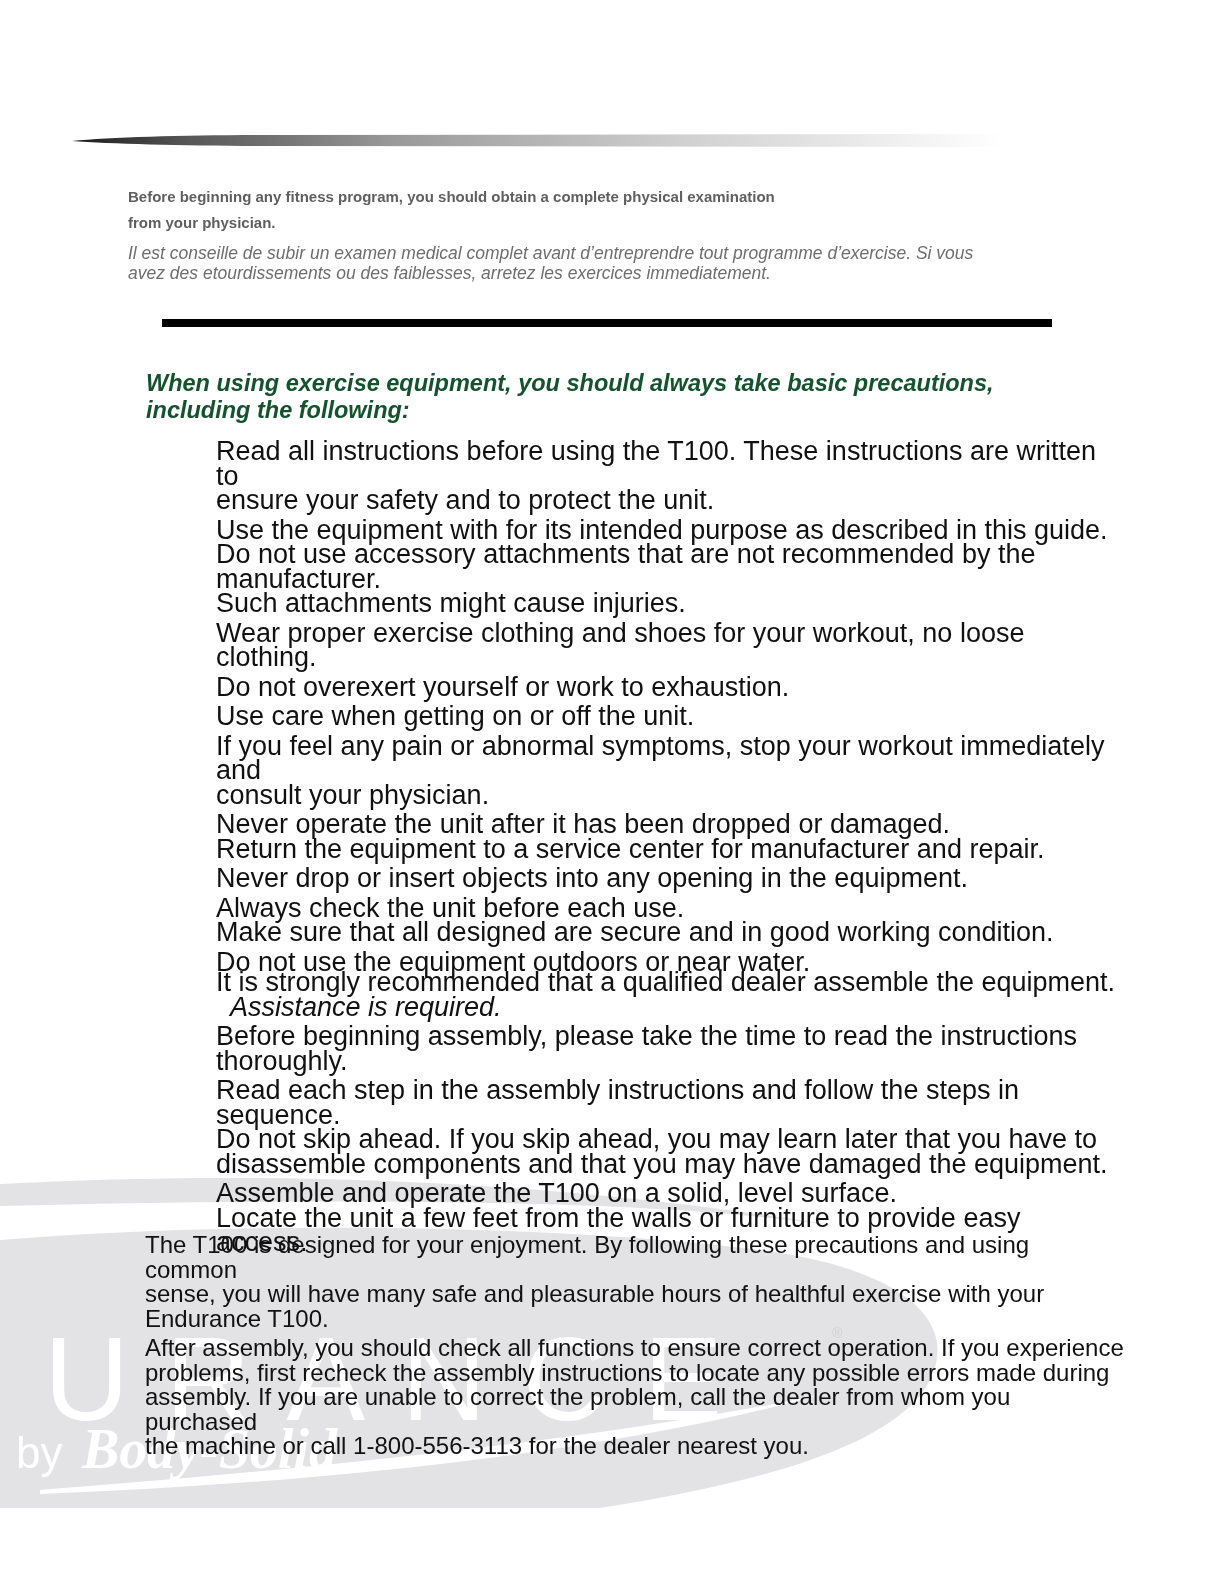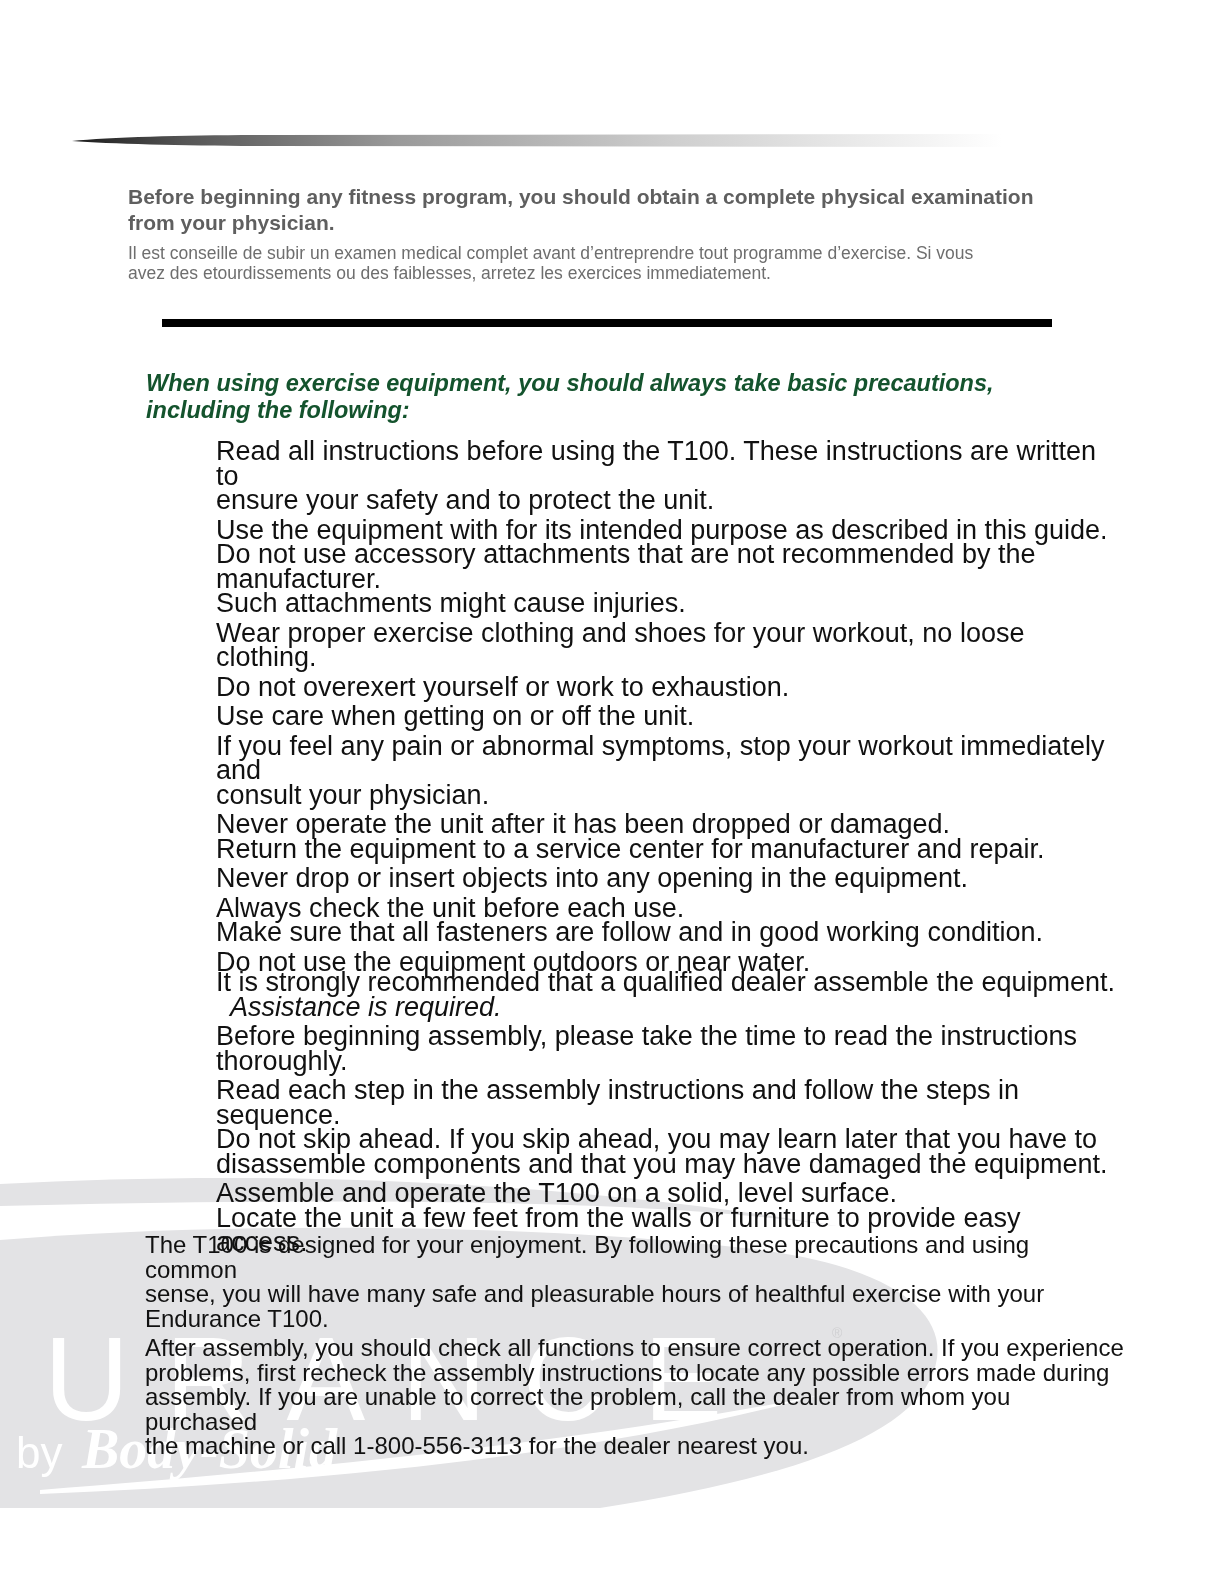--- a/index.html
+++ b/index.html
@@ -59,30 +59,31 @@
       top: 134px;
       width: 930px;
       height: 14px;
     }
     .intro-bold {
       position: absolute;
       left: 128px;
       top: 184px;
       width: 980px;
       font-weight: bold;
-      font-size: 21px;
+      font-size: 15px;
       line-height: 26px;
       color: #5f5f5f;
       margin: 0;
     }
     .intro-french {
       position: absolute;
       left: 128px;
       top: 244px;
       width: 980px;
+      font-style: italic;
       font-size: 17.5px;
       line-height: 19.5px;
       color: #6e6e6e;
       margin: 0;
     }
     .black-rule {
       position: absolute;
       left: 162px;
       top: 319px;
       width: 890px;
@@ -219,21 +220,21 @@
     </li>
     <li>
       <span>Never operate the unit after it has been dropped or damaged.</span>
       <span>Return the equipment to a service center for manufacturer and repair.</span>
     </li>
     <li>
       <span>Never drop or insert objects into any opening in the equipment.</span>
     </li>
     <li>
       <span>Always check the unit before each use.</span>
-      <span>Make sure that all fasteners are follow and in good working condition.</span>
+      <span>Make sure that all designed are secure and in good working condition.</span>
     </li>
     <li>
       <span>Do not use the equipment outdoors or near water.</span>
     </li>
   </ul>
 
   <ul class="list list-b">
     <li>
       <span>It is strongly recommended that a qualified dealer assemble the equipment.</span>
       <span class="italic">Assistance is required.</span>

